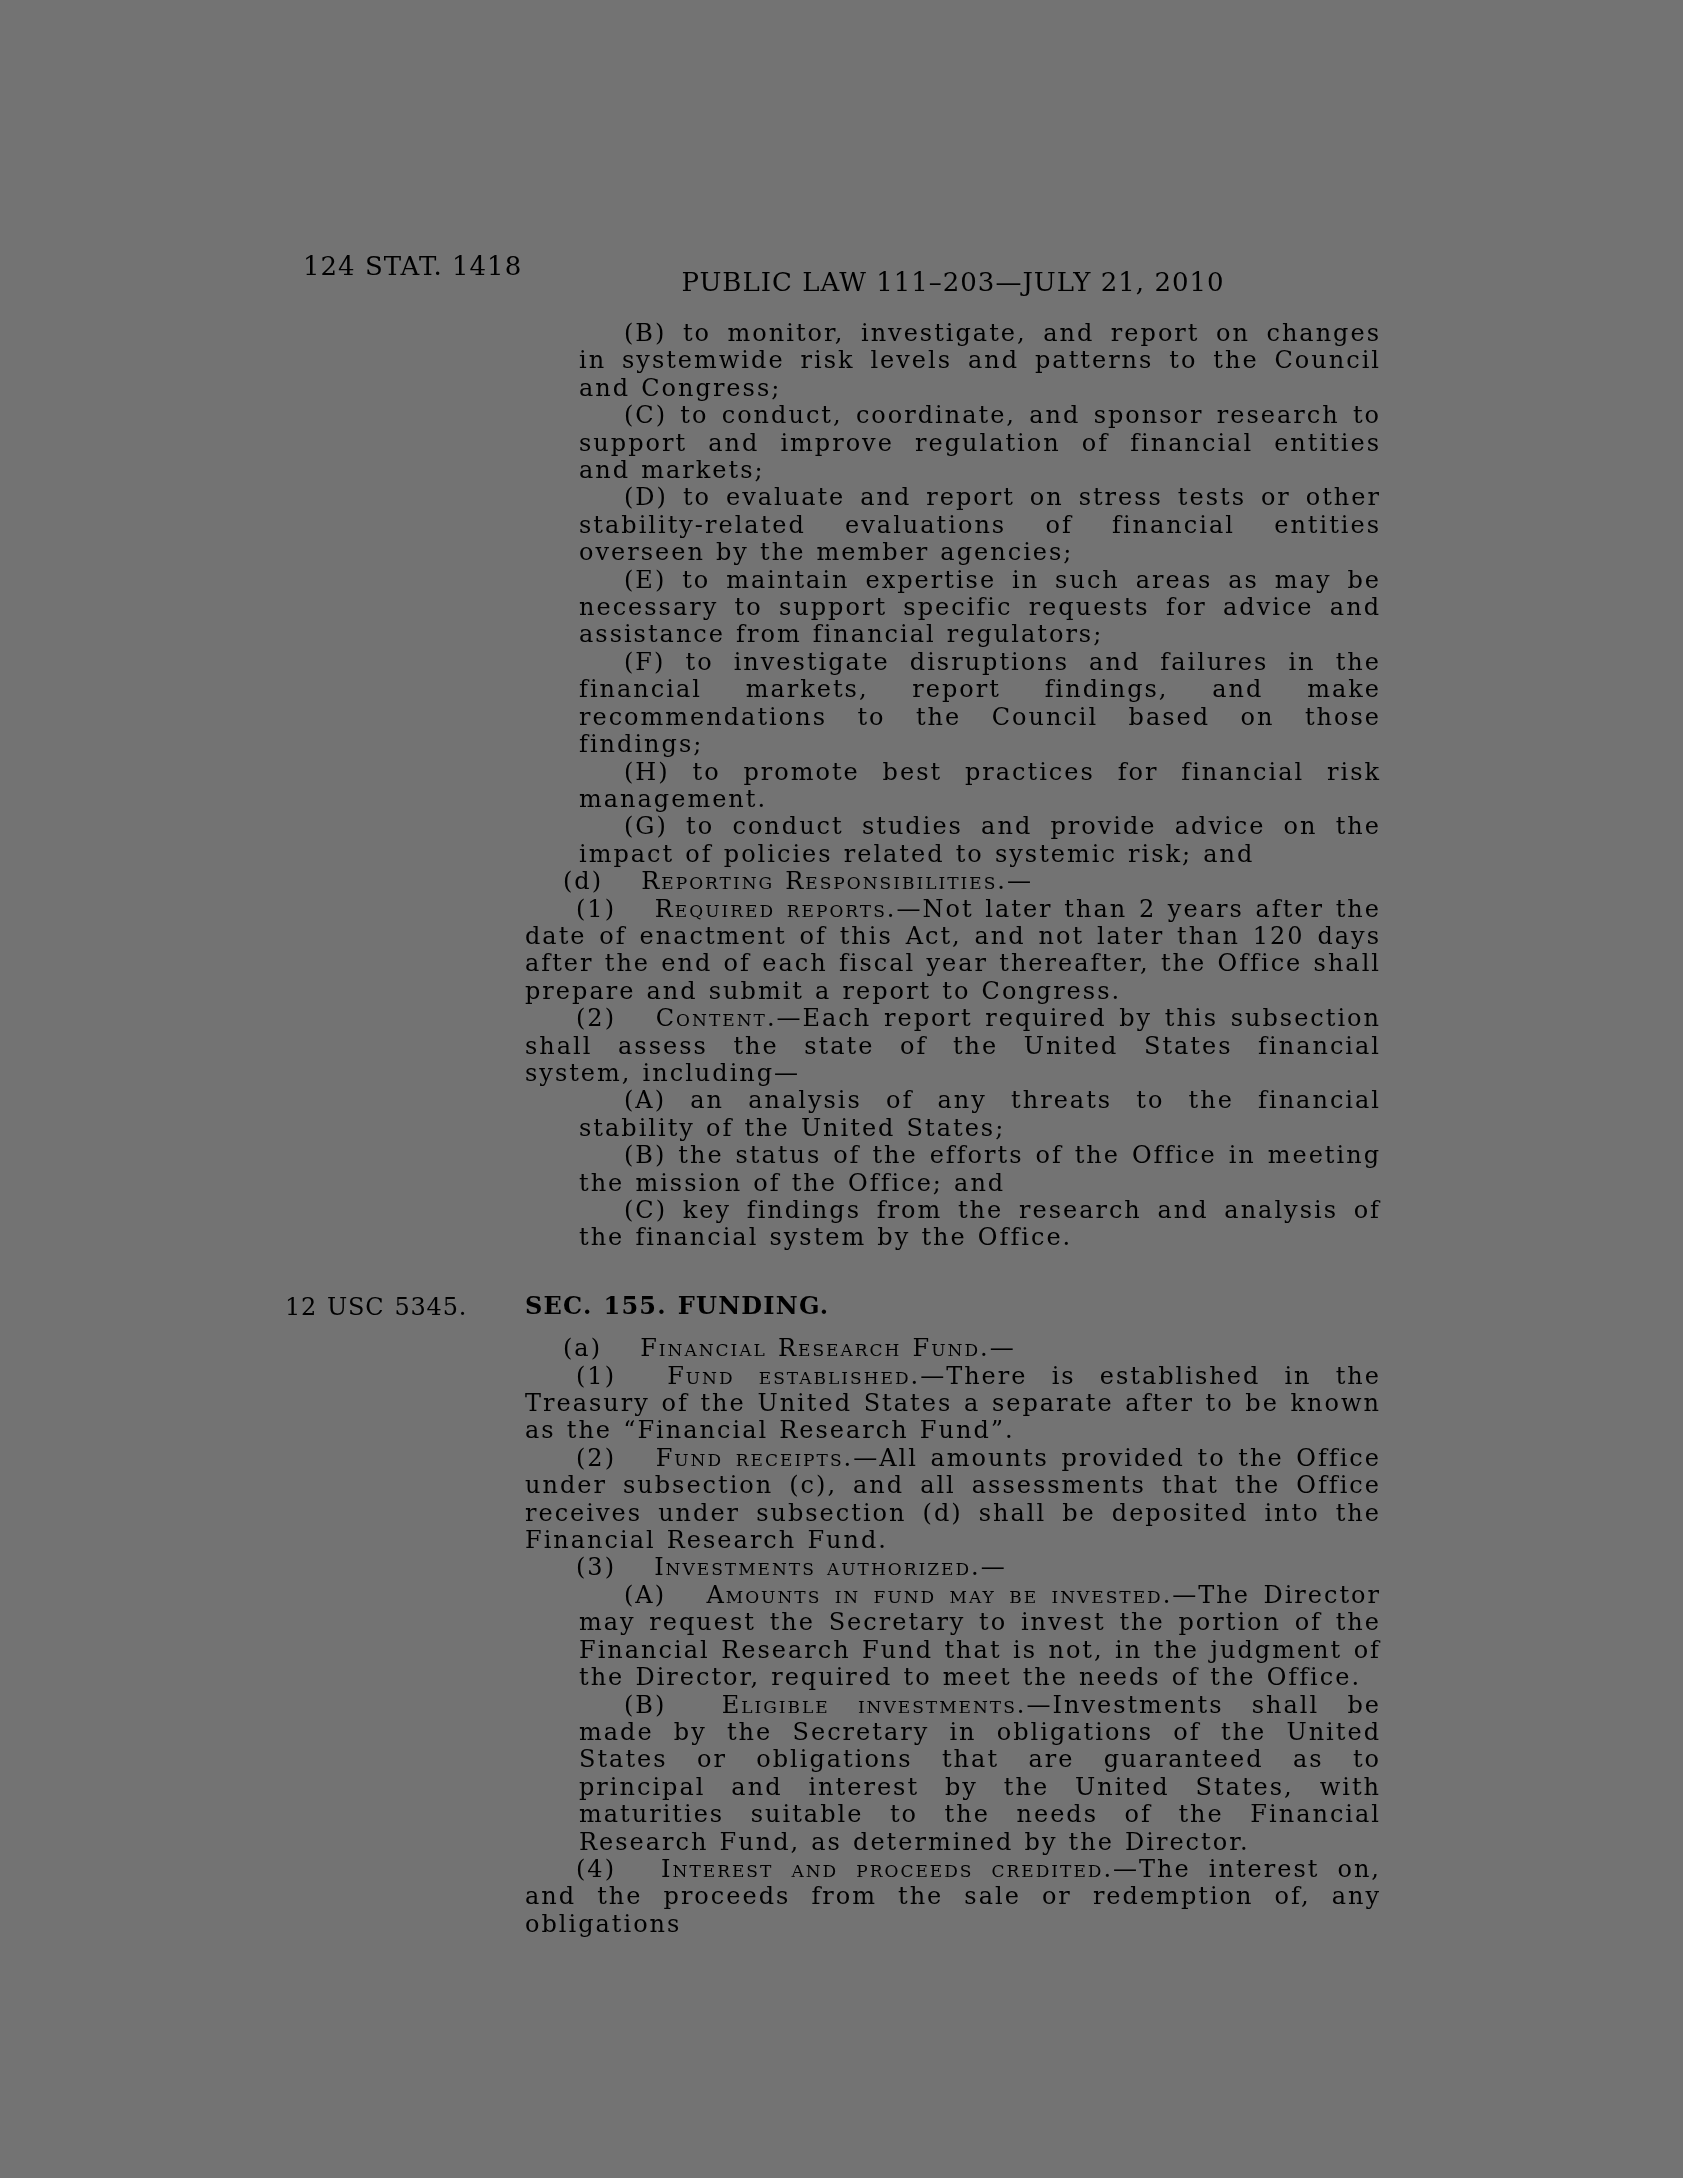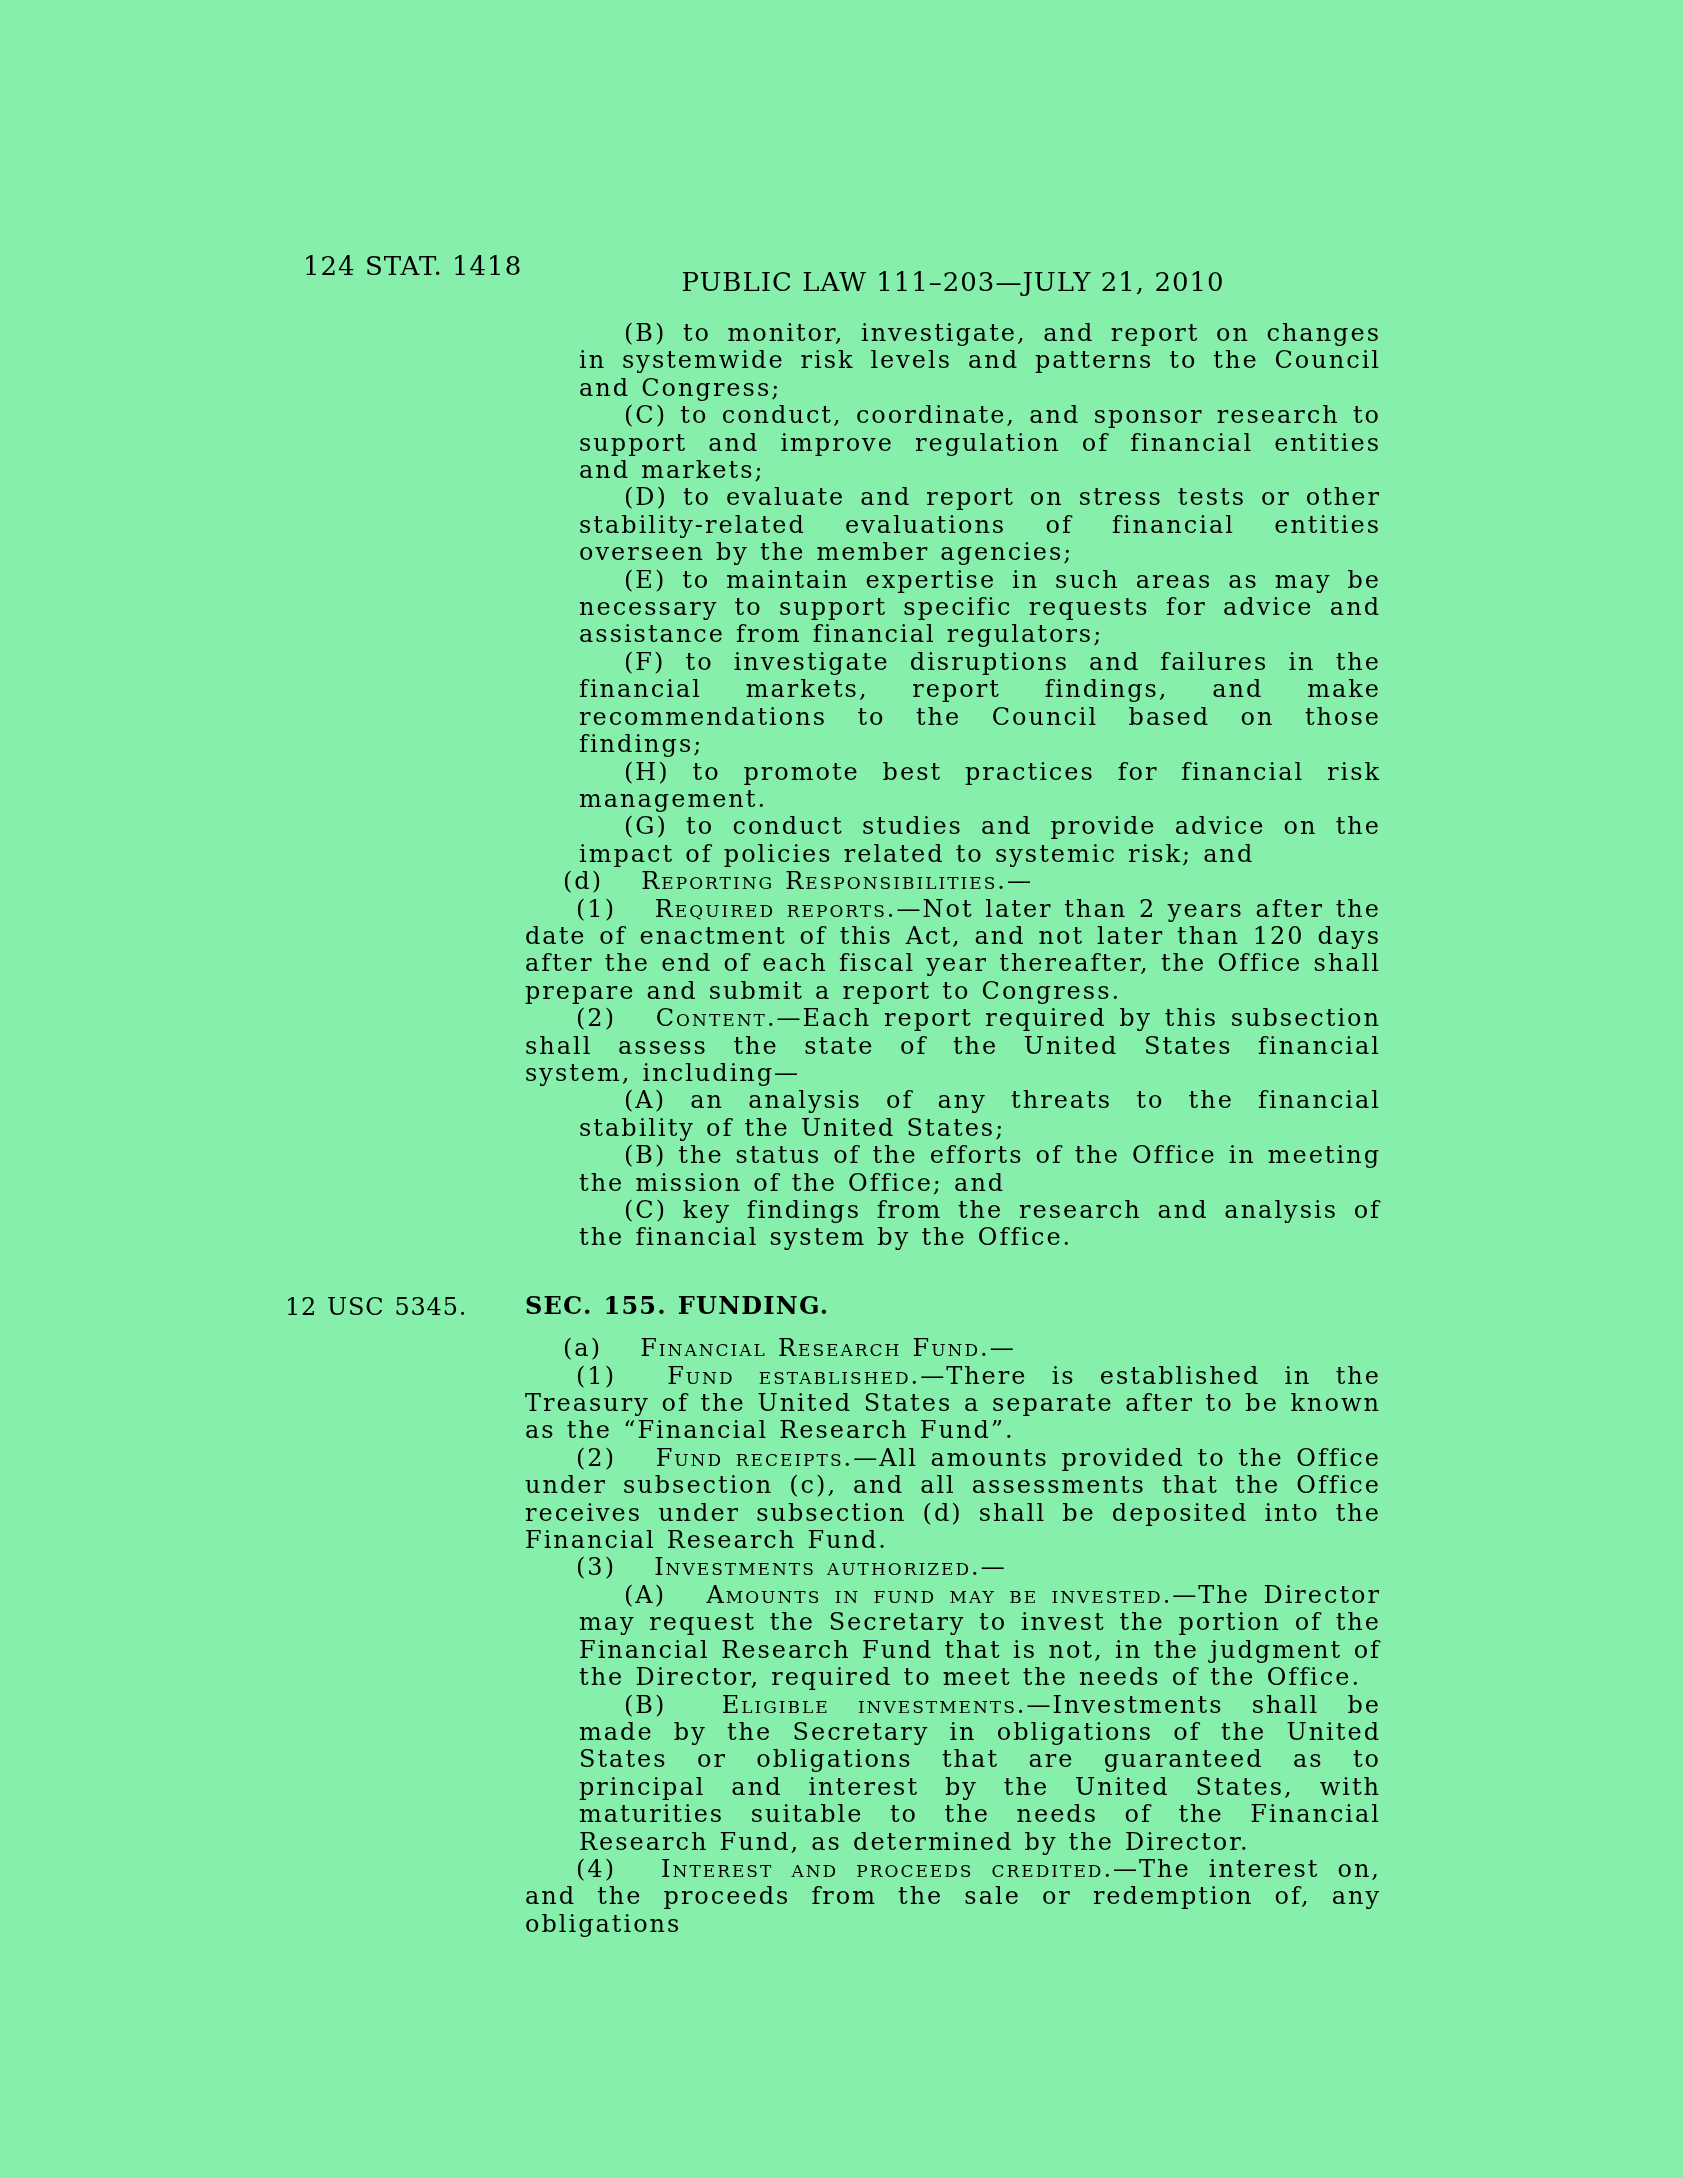--- a/index.html
+++ b/index.html
@@ -1,20 +1,20 @@
 <!DOCTYPE html>
 <html lang="en"><head>
 <meta charset="utf-8">
 <style>
   html, body { margin: 0; padding: 0; background: #ffffff; }
   .page {
     position: relative;
     width: 1683px;
     height: 2178px;
-    background: #86efac;
+    background: #737373;
     color: #000000;
     font-family: "DejaVu Serif", "Liberation Serif", serif;
     overflow: hidden;
   }
   .header { position: absolute; top: 251px; left: 0; width: 1683px; height: 36px; }
   .stat-label {
     position: absolute; left: 303px; top: 0;
     font-size: 26px; letter-spacing: 1px; white-space: nowrap;
   }
   .law-label {

